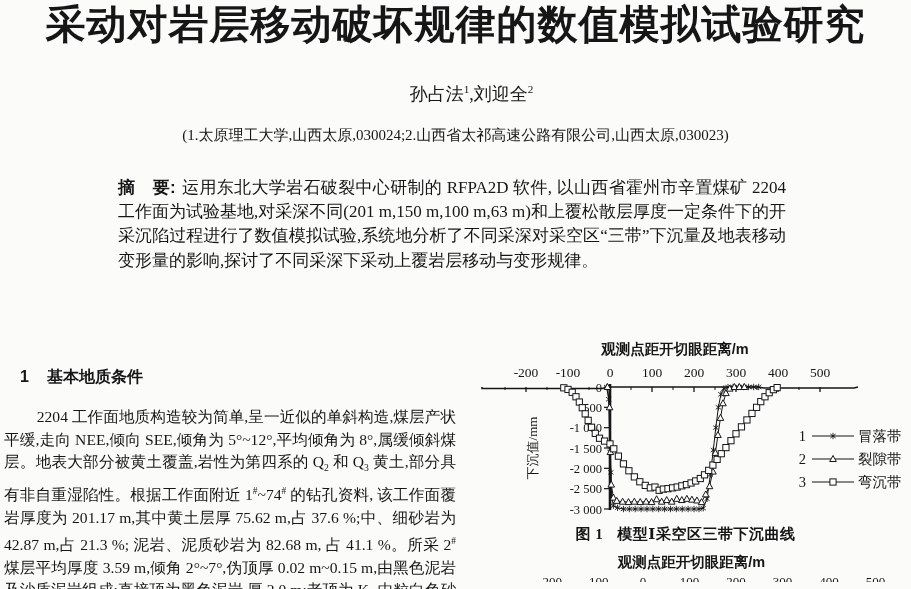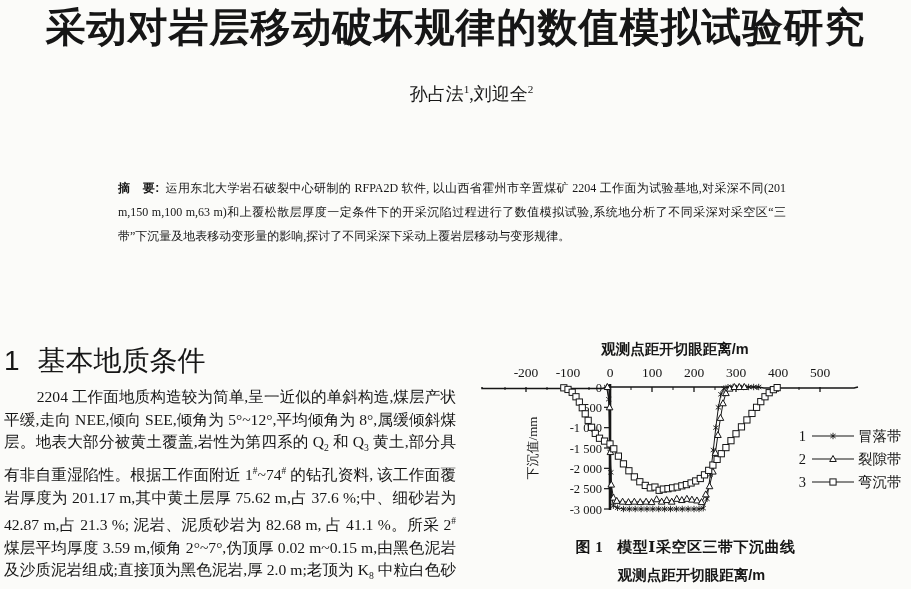--- a/index.html
+++ b/index.html
@@ -1,62 +1,63 @@
 <!DOCTYPE html>
 <html><head>
 <meta charset="utf-8">
 <style>
   html,body{margin:0;padding:0;}
   body{width:911px;height:589px;overflow:hidden;background:#fbfbf9;
        font-family:"Liberation Serif","DejaVu Serif",serif;color:#161616;}
   .page{position:relative;width:911px;height:589px;}
   .title{position:absolute;top:4px;left:0;width:911px;margin:0;text-align:center;
-         font-family:Liberation Serif, serif;
+         font-family:Liberation Mono, monospace;
          font-size:40px;font-weight:bold;line-height:48px;letter-spacing:1px;}
   .authors{position:absolute;top:82px;left:16px;width:911px;text-align:center;
            font-size:18px;}
   .authors sup{font-size:62%;}
   .affil{position:absolute;top:126px;left:0;width:911px;text-align:center;font-size:15px;}
   .abstract{position:absolute;left:118px;top:176px;width:668px;
-            font-size:12px;line-height:24.2px;}
+            font-size:17px;line-height:24.2px;}
   .abstract p{margin:0;}
   .abstract .abs{text-align:justify;}
   .lbl{font-family:"Liberation Sans","DejaVu Sans",sans-serif;font-weight:bold;
        margin-right:6px;}
   .gap{margin-left:105px;}
   .leftcol{position:absolute;left:4px;top:348px;width:452px;}
-  .leftcol h2{margin:0;font-family:"Liberation Sans","DejaVu Sans",sans-serif;
-              font-size:28px;font-weight:normal;line-height:26px;}
+  .leftcol h2{margin:16px;font-family:"Liberation Sans","DejaVu Sans",sans-serif;
+              font-size:16px;font-weight:bold;line-height:26px;}
   .secnum{margin-right:18px;}
   .leftcol .body{margin:12px 0 0 0;font-size:15.6px;line-height:22.7px;
                  text-align:justify;text-indent:2.1em;}
   .leftcol .body sup{font-size:60%;}
   .leftcol .body sub{font-size:62%;}
   .rightcol{position:absolute;left:460px;top:339px;width:451px;height:250px;overflow:hidden;}
   svg text{font-family:"Liberation Serif","DejaVu Serif",serif;}
   svg .charttitle{font-family:"Liberation Sans","DejaVu Sans",sans-serif;font-weight:bold;}
-  .caption{margin-top:13px;text-align:center;font-size:15px;font-weight:bold;
+  .caption{margin-top:0;text-align:center;font-size:15px;font-weight:bold;
            letter-spacing:0.5px;}
   .caption .cap-pre{margin-right:14px;}
   .fig2title{margin-top:9px;text-align:center;
              font-family:"Liberation Sans","DejaVu Sans",sans-serif;
              font-size:14.5px;font-weight:bold;transform:translateX(6px);}
   .fig2ticks{position:relative;margin-top:3px;height:7px;overflow:hidden;}
   .fig2ticks span{position:absolute;top:0;transform:translateX(-50%);
                   font-size:13px;line-height:14px;}
 </style>
 </head>
 <body>
 
 <div class="page">
 
   <h1 class="title">采动对岩层移动破坏规律的数值模拟试验研究</h1>
 
   <div class="authors"><span>孙占法</span><sup>1</sup><span>,刘迎全</span><sup>2</sup></div>
 
+  <div class="affil">(1.太原理工大学,山西太原,030024;2.山西省太祁高速公路有限公司,山西太原,030023)</div>
 
   <div class="abstract">
     <p class="abs"><b class="lbl">摘　要:</b><span>运用东北大学岩石破裂中心研制的 RFPA2D 软件, 以山西省霍州市辛置煤矿 2204 工作面为试验基地,对采深不同(201 m,150 m,100 m,63 m)和上覆松散层厚度一定条件下的开采沉陷过程进行了数值模拟试验,系统地分析了不同采深对采空区“三带”下沉量及地表移动变形量的影响,探讨了不同采深下采动上覆岩层移动与变形规律。</span></p>
   </div>
 
   <div class="leftcol">
     <h2><span class="secnum">1</span><span>基本地质条件</span></h2>
     <p class="body"><span>2204 工作面地质构造较为简单,呈一近似的单斜构造,煤层产状平缓,走向 NEE,倾向 SEE,倾角为 5°~12°,平均倾角为 8°,属缓倾斜煤层。地表大部分被黄土覆盖,岩性为第四系的 Q</span><sub>2</sub><span> 和 Q</span><sub>3</sub><span> 黄土,部分具有非自重湿陷性。根据工作面附近 1</span><sup>#</sup><span>~74</span><sup>#</sup><span> 的钻孔资料, 该工作面覆岩厚度为 201.17 m,其中黄土层厚 75.62 m,占 37.6 %;中、细砂岩为 42.87 m,占 21.3 %; 泥岩、泥质砂岩为 82.68 m, 占 41.1 %。所采 2</span><sup>#</sup><span> 煤层平均厚度 3.59 m,倾角 2°~7°,伪顶厚 0.02 m~0.15 m,由黑色泥岩及沙质泥岩组成;直接顶为黑色泥岩,厚 2.0 m;老顶为 K</span><sub>8</sub><span> 中粒白色砂岩,厚 10.03 m,由黑色泥岩及沙质泥岩组成。</span></p>
   </div>
 

